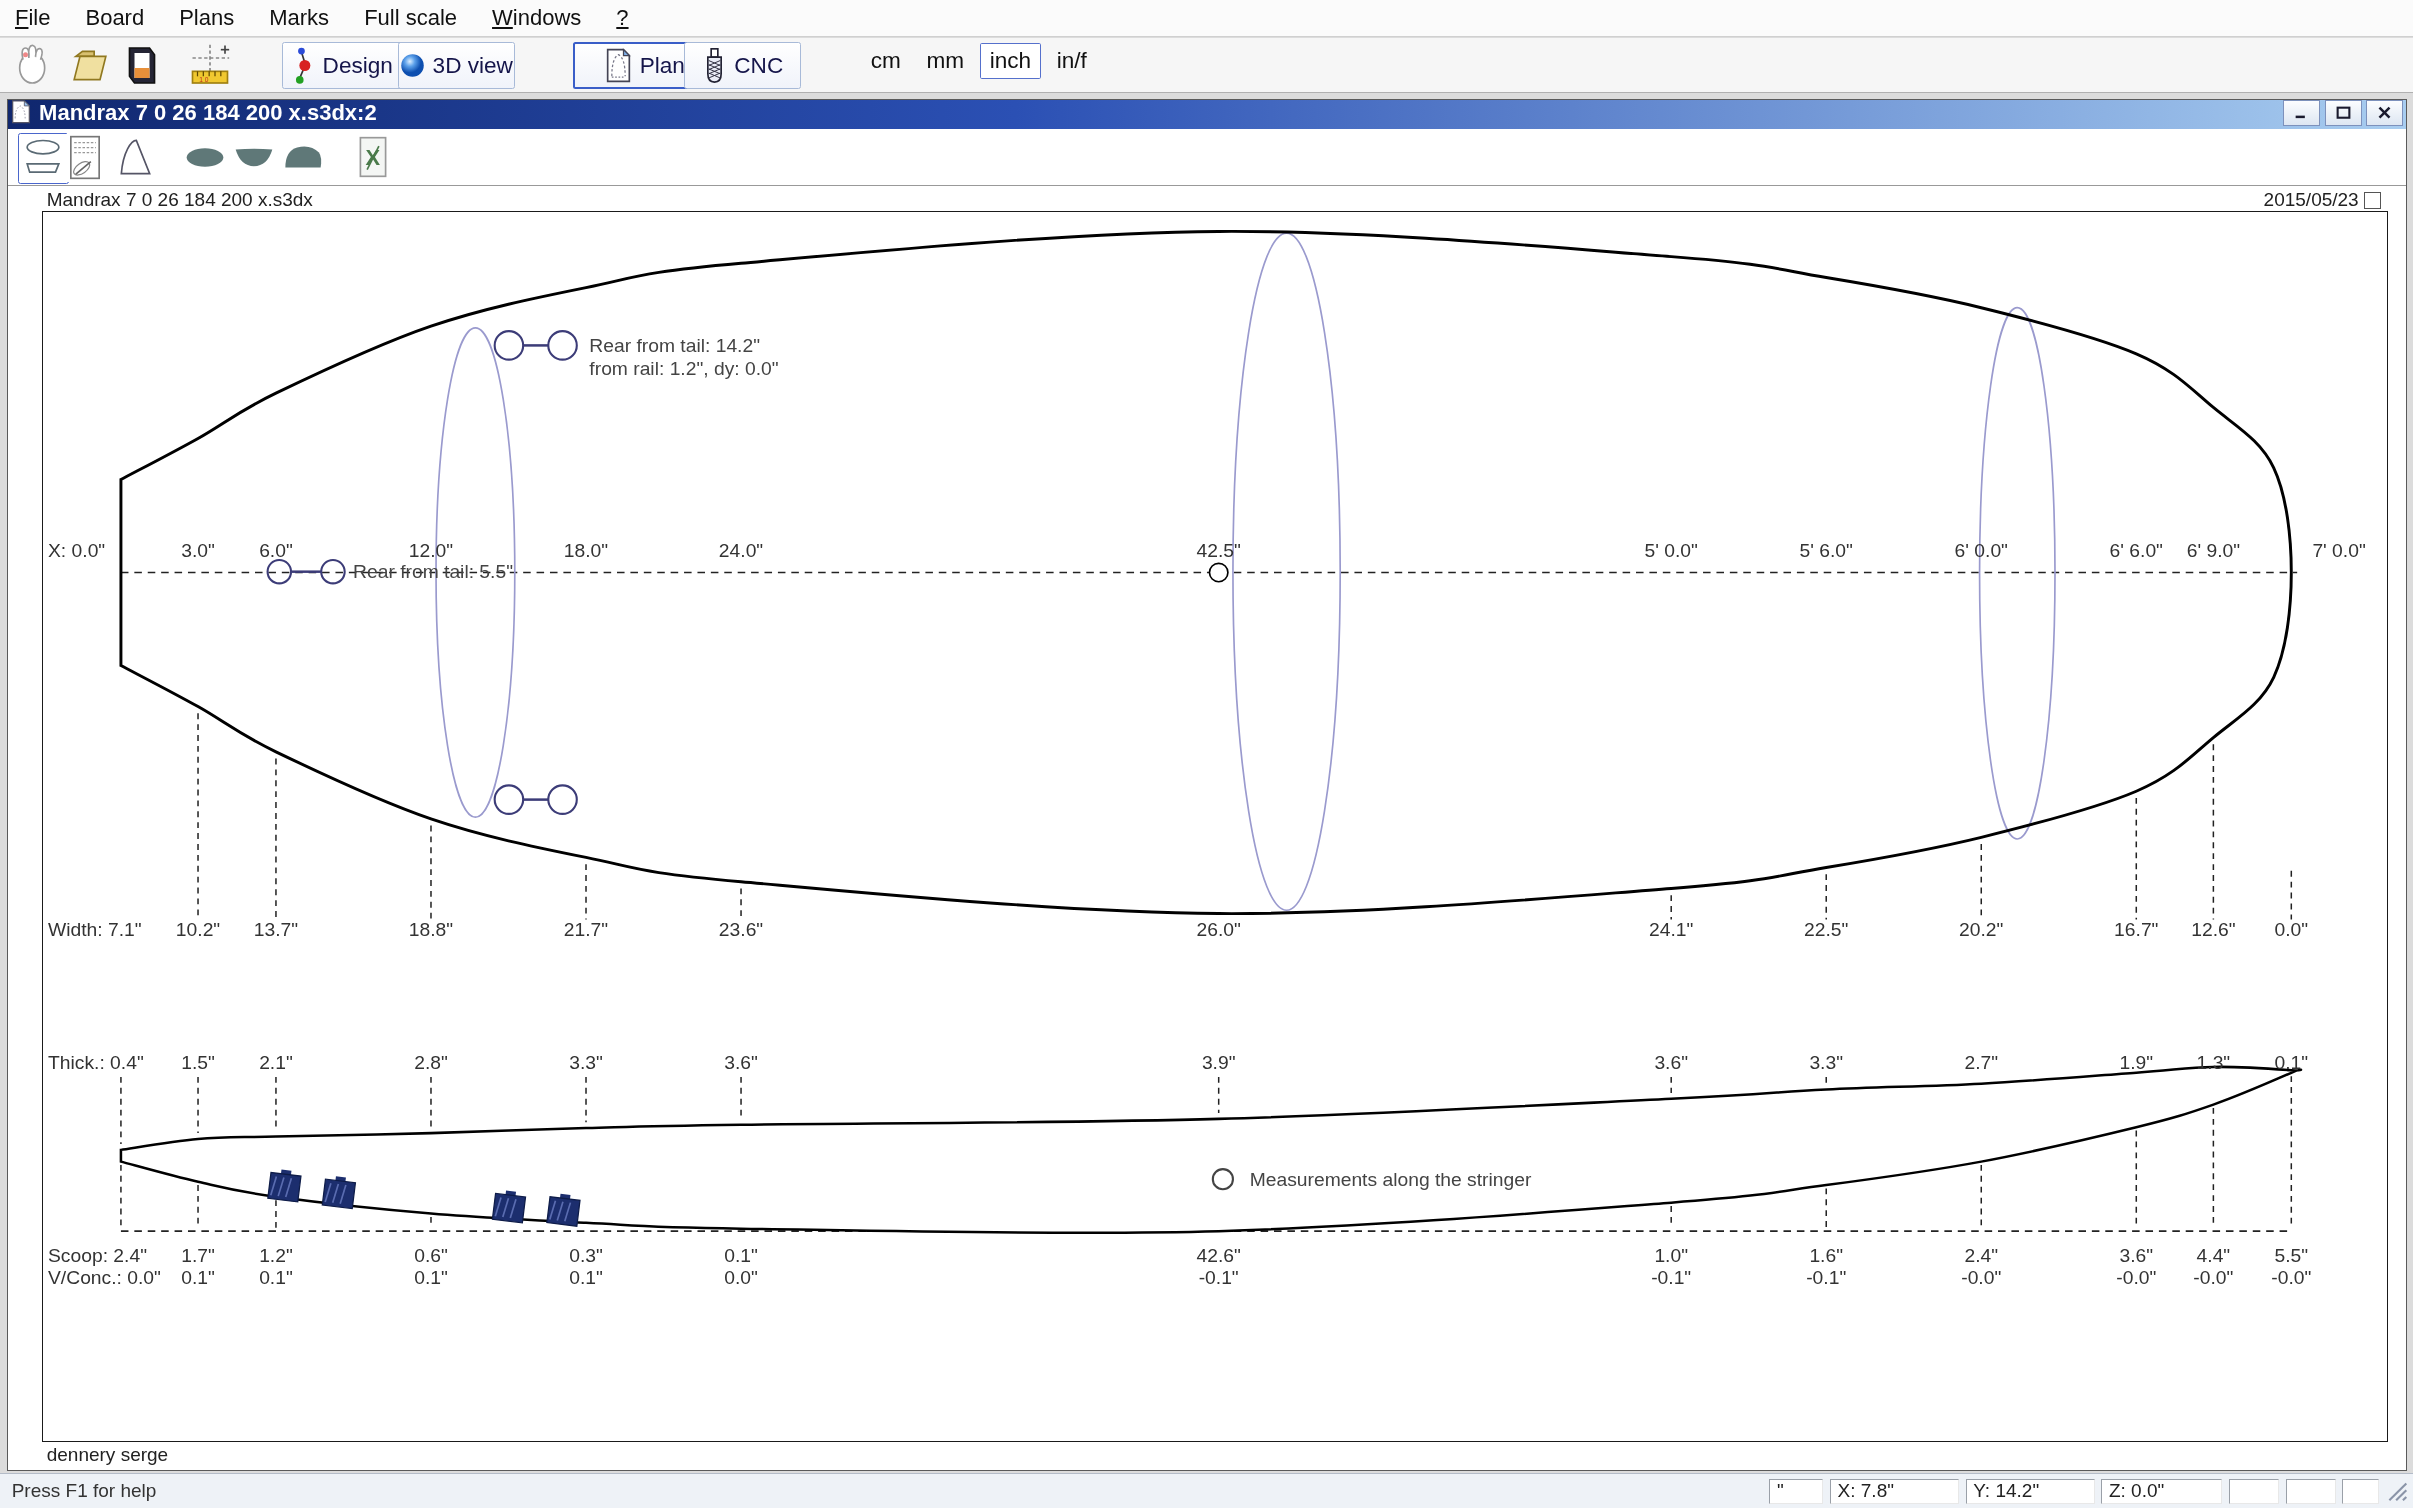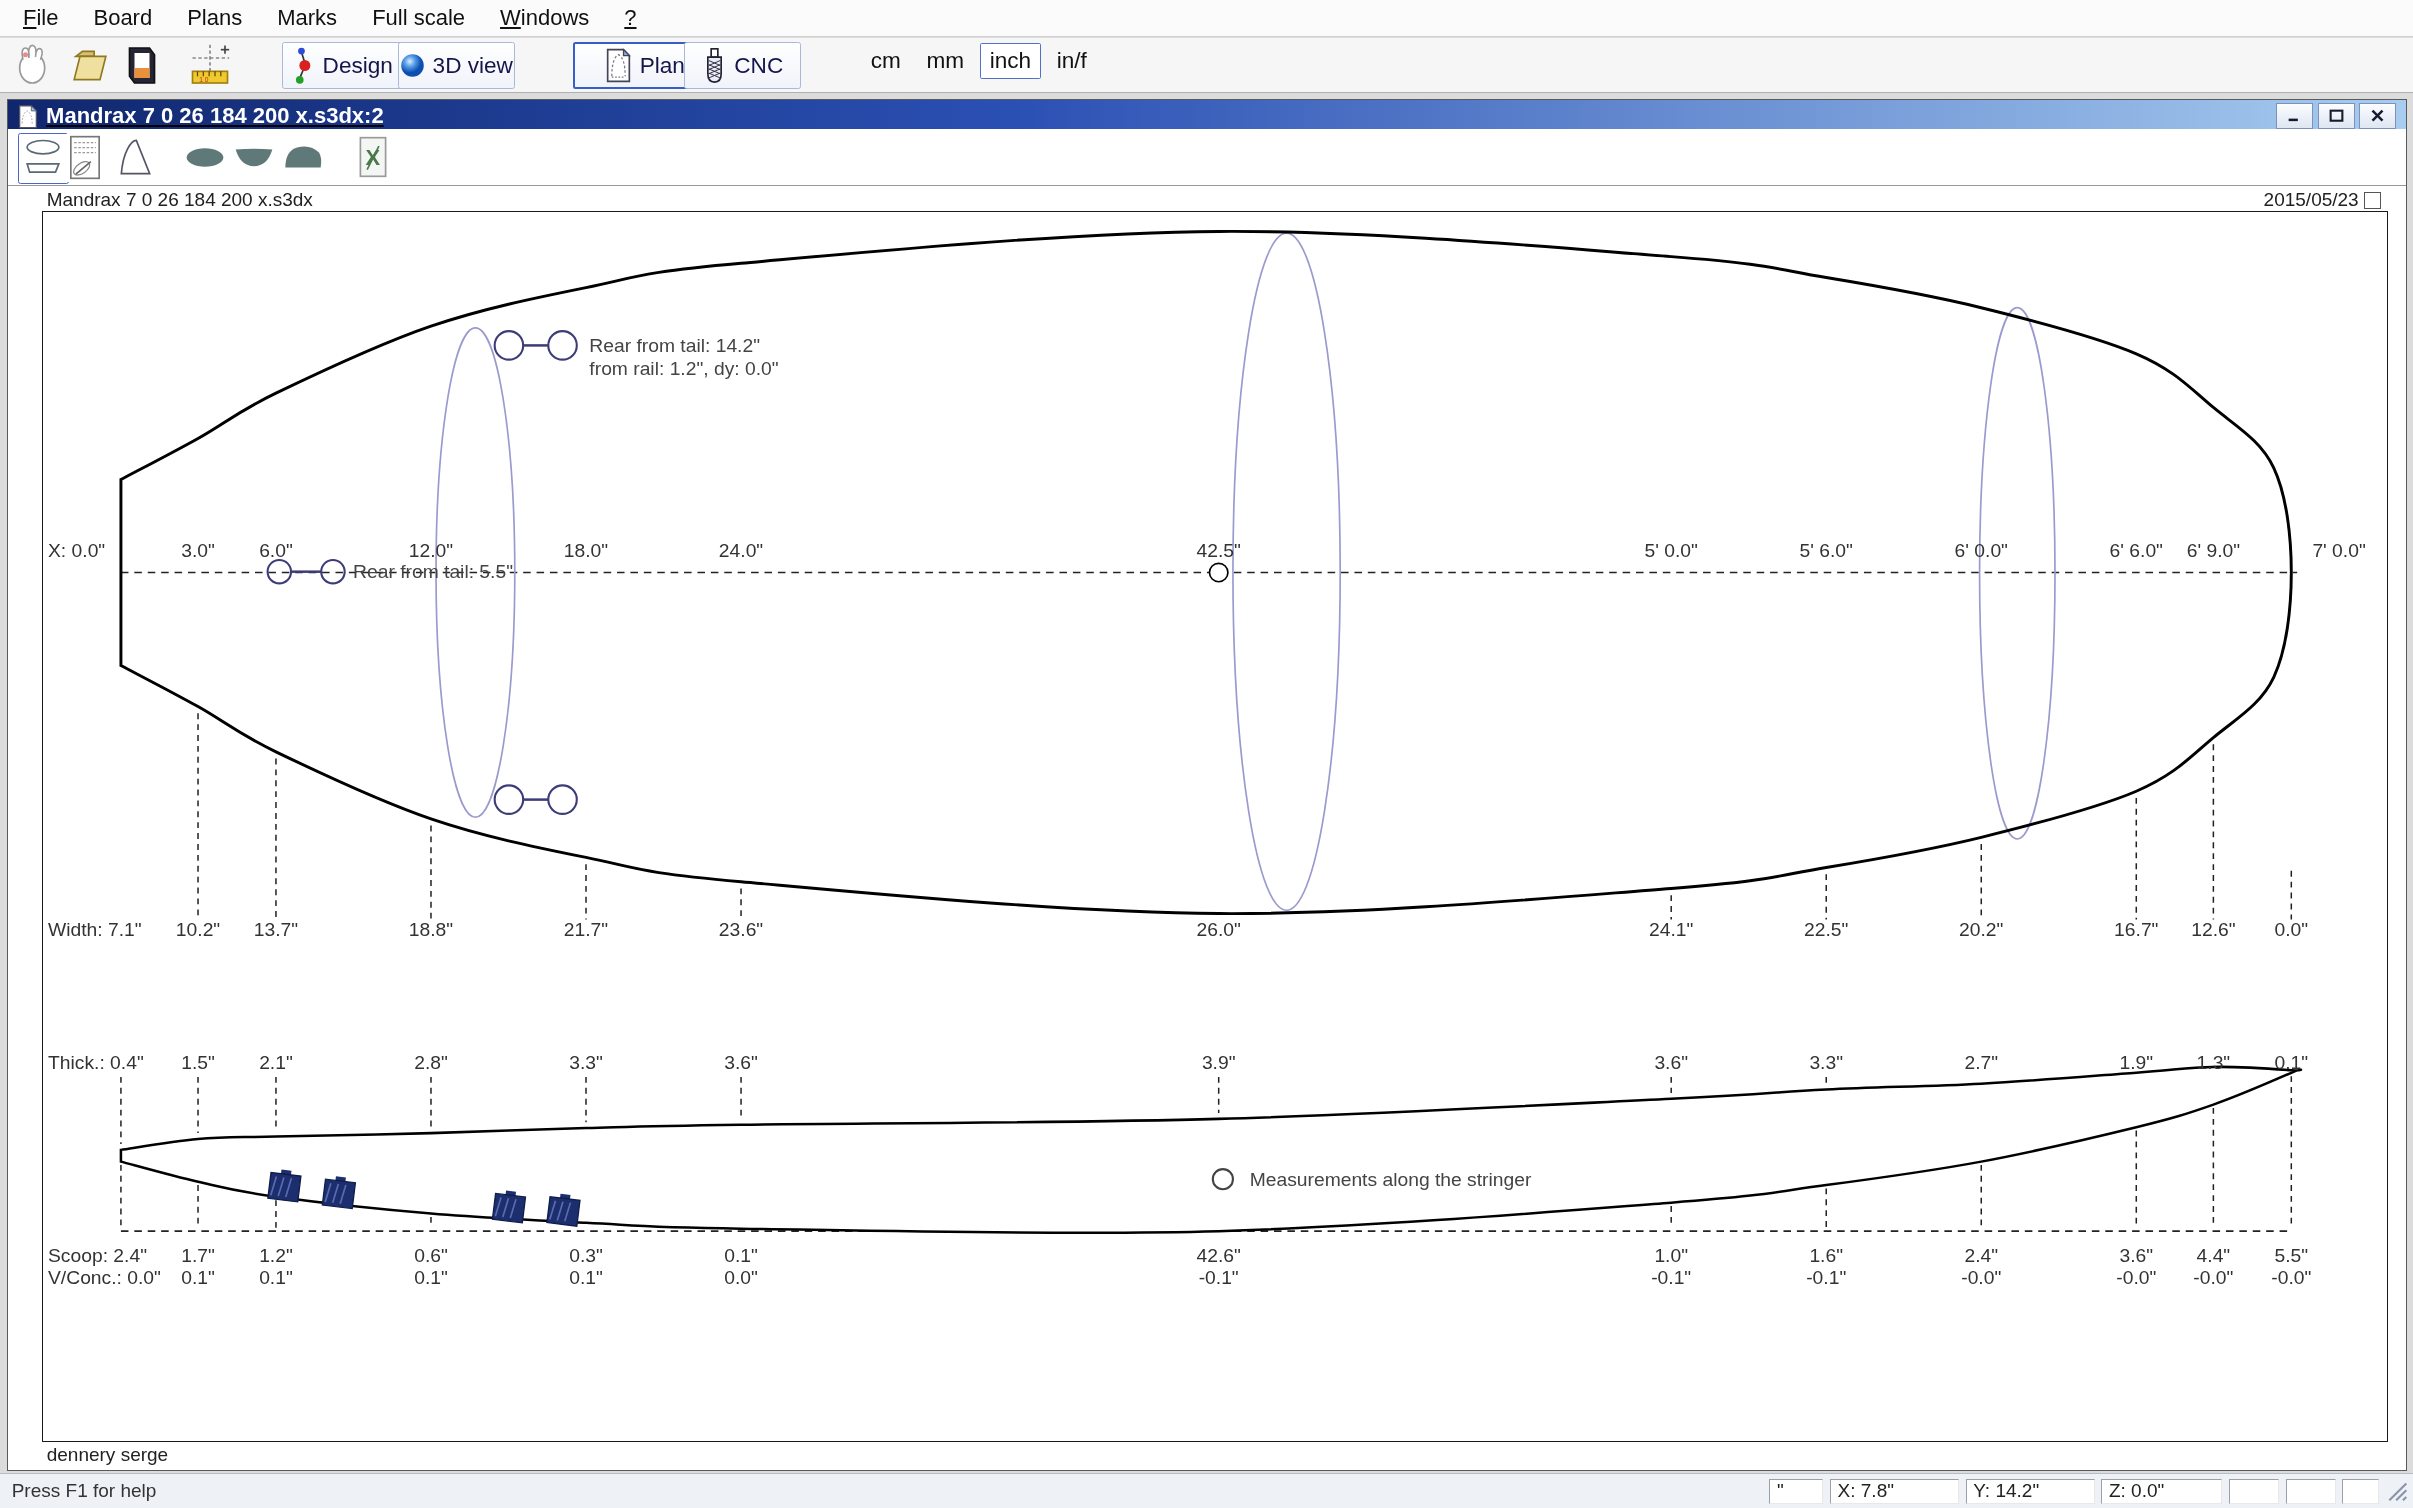--- a/index.html
+++ b/index.html
@@ -1,40 +1,40 @@
 <!DOCTYPE html>
 <html style="font-size:13.4px"><head>
 <meta charset="utf-8">
 <style>
   html,body{margin:0;padding:0;}
   body{width:2413px;height:1508px;position:relative;overflow:hidden;
        font-family:"Liberation Sans","DejaVu Sans",sans-serif;background:#dcdcdc;}
   
   .menu-bar{position:absolute;left:0;top:0;width:100%;height:37px;background:#fbfbfb;
             border-bottom:0.8px solid #d0d0d0;display:flex;align-items:center;
-            padding-left:23px;gap:35px;font-size:22px;color:#111;box-sizing:border-box;}
+            padding-left:15px;gap:35px;font-size:22px;color:#111;box-sizing:border-box;}
   .menu-item{cursor:default;}
   
   .toolbar{position:absolute;left:0;top:38px;width:100%;height:55px;background:#f6f6f6;
            border-bottom:1.7px solid #b0b0b0;box-sizing:border-box;}
   .tool-icon{position:absolute;top:5px;width:42px;height:45px;}
   .tb-btn{position:absolute;top:4.2px;height:47px;border:1.7px solid #a8bad8;border-radius:2.5px;
           background:linear-gradient(#ffffff,#f0f3fa);display:flex;align-items:center;
           justify-content:center;gap:7.5px;font-size:22.6px;color:#15154a;box-sizing:border-box;}
   .tb-btn.selected{border:2.5px solid #3a5ec8;}
   .units{position:absolute;left:858px;top:5px;height:45px;display:flex;align-items:flex-start;
          font-size:22.6px;color:#111;}
   .unit{padding:4.2px 8.4px;margin:0 3.4px;border:1.7px solid transparent;border-radius:1.7px;}
   .unit.selected{border-color:#5570cc;background:#fff;}
   
   .child{position:absolute;left:6.7px;top:99px;width:2400px;height:1372px;background:#ffffff;
          border:1.7px solid #5a5a5a;box-sizing:border-box;}
   .titlebar{position:absolute;left:0;top:0;width:100%;height:28.5px;
             background:linear-gradient(90deg,#10276e 0%,#2b50b4 42%,#a8cdf0 100%);
-            display:flex;align-items:flex-end;padding:0 10px;box-sizing:border-box;text-decoration:underline;}
+            display:flex;align-items:flex-start;padding:0 3px;box-sizing:border-box;}
   .title-text{color:#fff;font-weight:bold;font-size:22px;margin-left:8.4px;white-space:nowrap;}
   .win-btns{margin-left:auto;display:flex;gap:4.2px;}
   .wbtn{width:35px;height:23.5px;background:linear-gradient(#fcfdff,#dde6f2);
         border:0.8px solid #7d91bc;display:flex;align-items:center;justify-content:center;}
   
   .viewbar{position:absolute;left:0;top:28.5px;width:100%;height:57px;background:#fff;
            border-bottom:0.8px solid #999;box-sizing:border-box;}
   .vb-btn{position:absolute;top:4.2px;display:flex;align-items:center;justify-content:center;
           background:#fff;}
   .vb-btn.selected{border:1.7px solid #4a66cc;border-radius:2.5px;}

